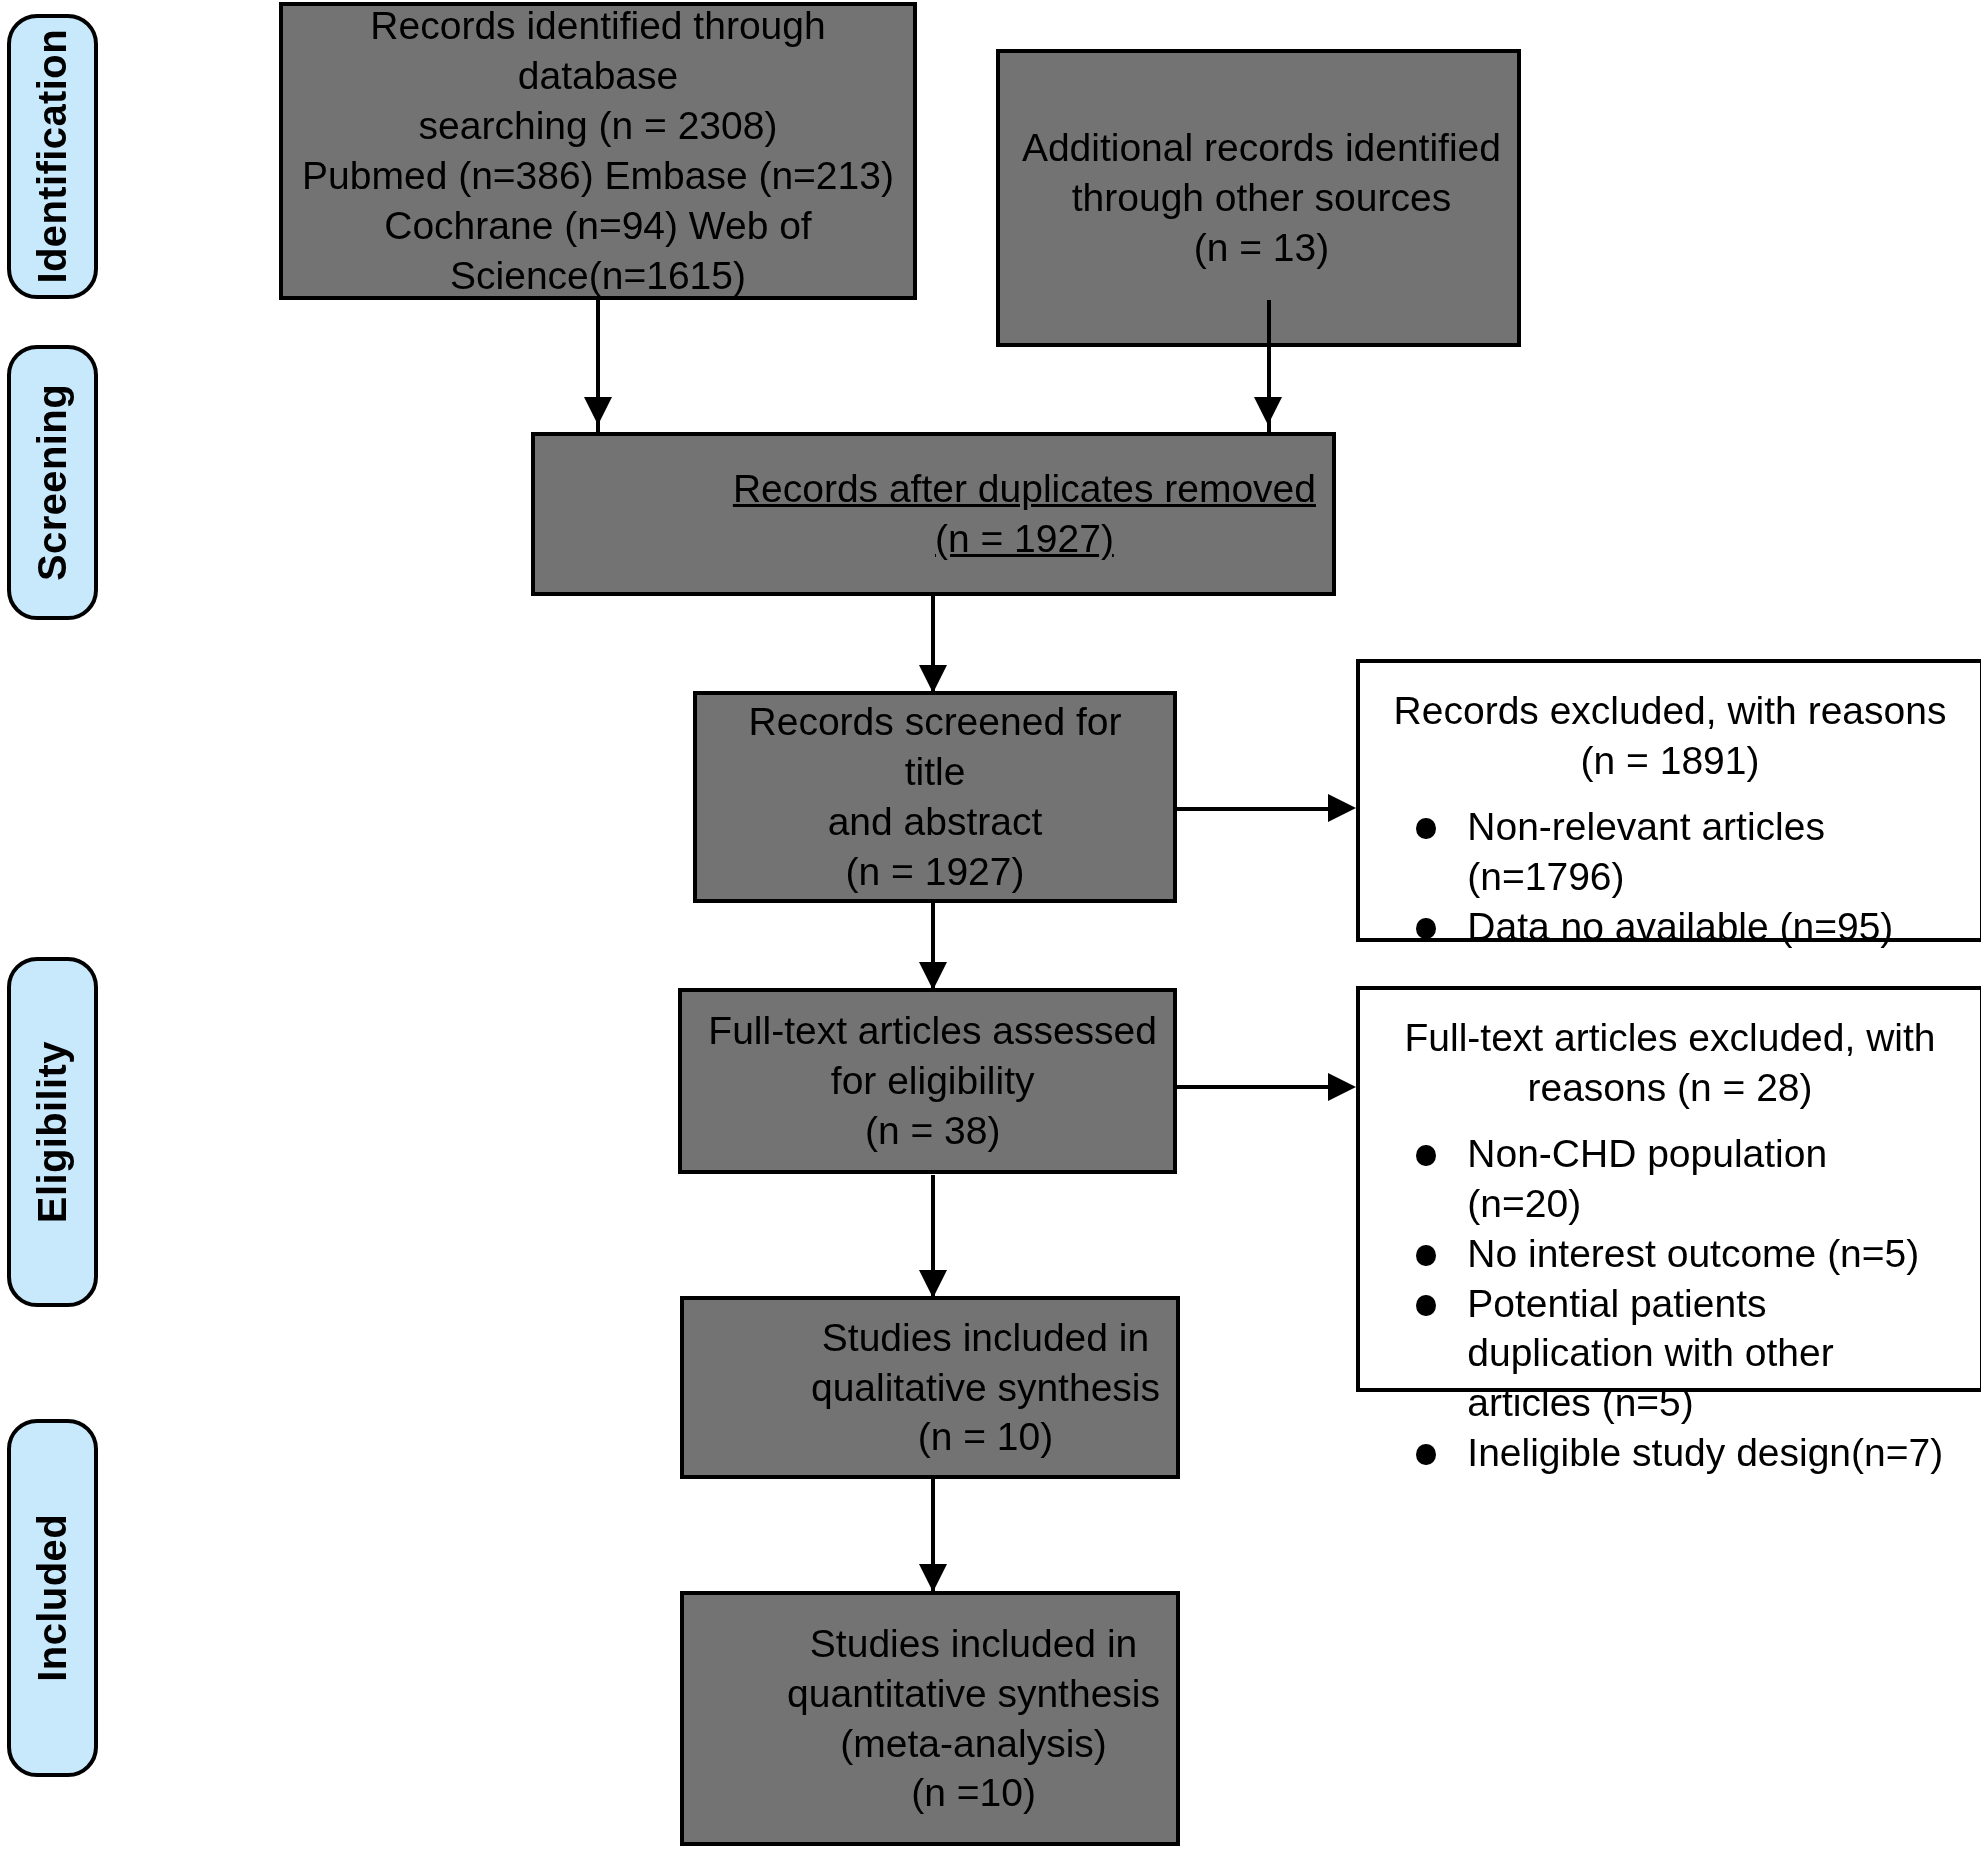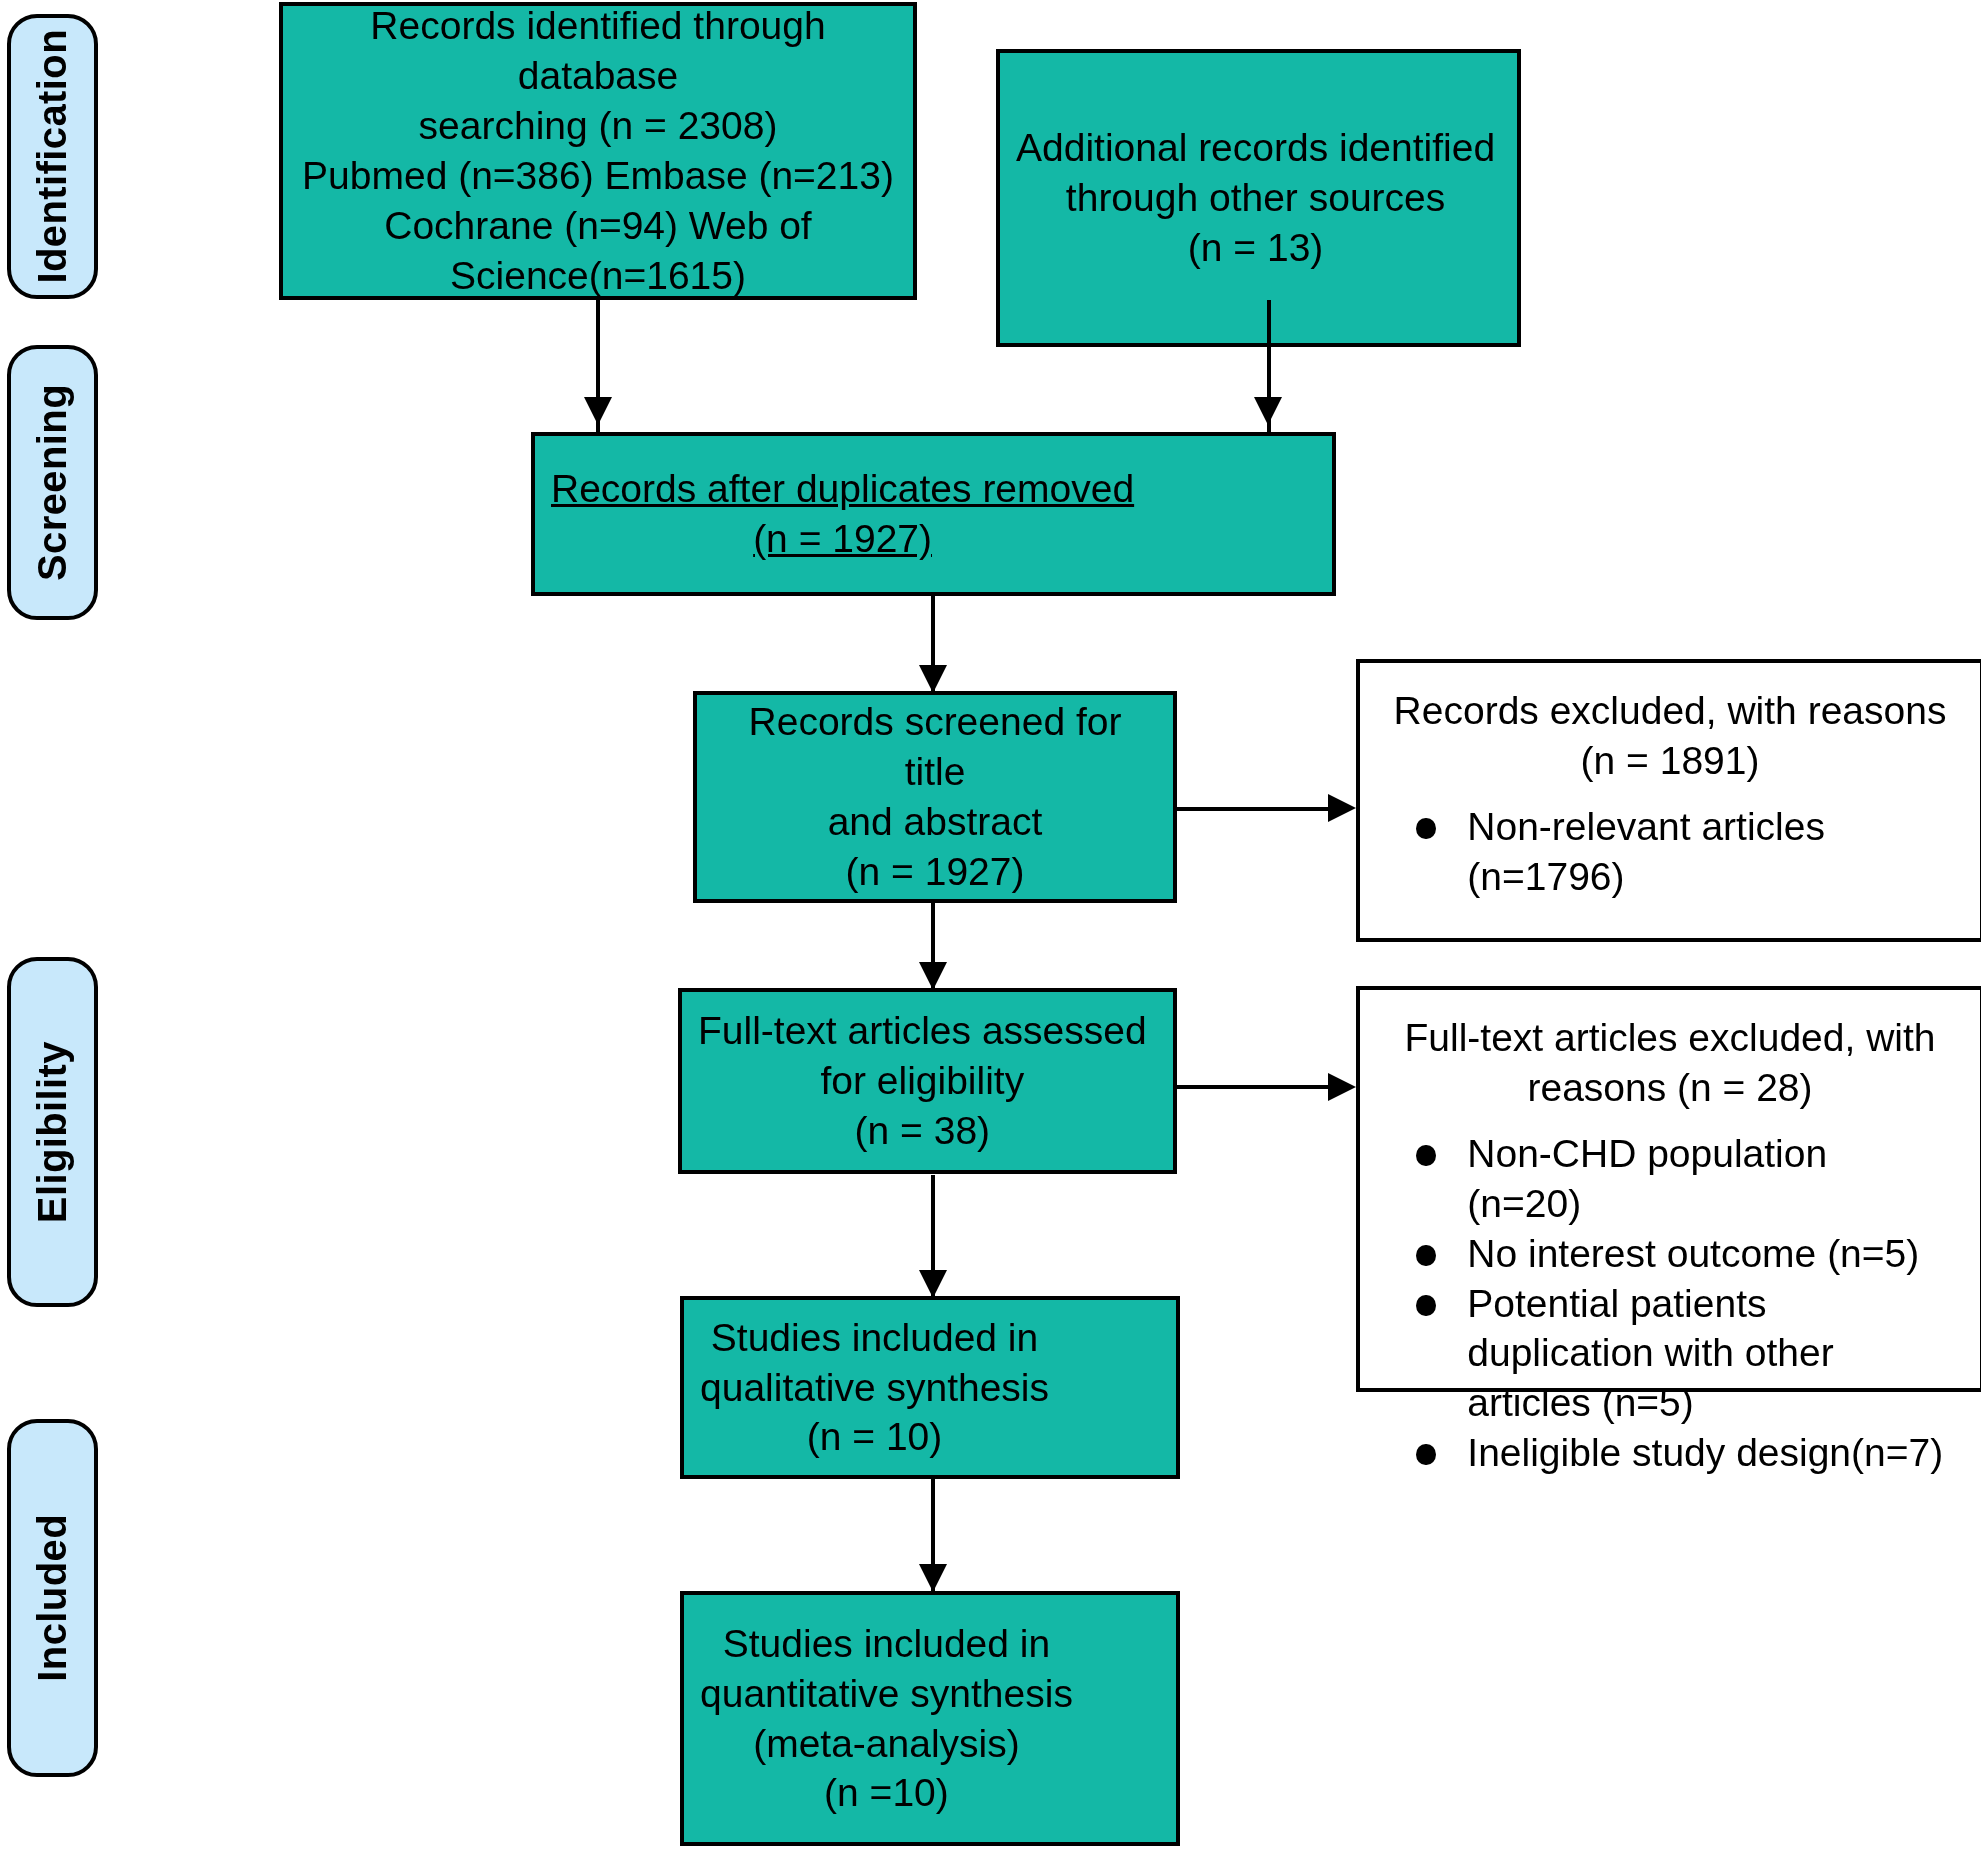--- a/index.html
+++ b/index.html
@@ -37,26 +37,26 @@
     letter-spacing: 0.4px;
     color: #000000;
     white-space: nowrap;
     font-family: "Liberation Sans", sans-serif;
   }
 
   
   .flow-box {
     position: absolute;
     box-sizing: border-box;
-    background: #14b8a6;
+    background: #737373;
     border: 4.4px solid #000000;
     display: flex;
     flex-direction: column;
     justify-content: center;
-    align-items: flex-start;
+    align-items: flex-end;
     padding: 8.8px 16px;
   }
   .flow-box .box-text {
     text-align: center;
     font-size: 39px;
     line-height: 1.28;
     color: #000000;
     font-family: "Liberation Sans", sans-serif;
     white-space: pre-line;
   }
@@ -190,20 +190,24 @@
   <div class="arrow-right" style="left:1328px; top:794px;"></div>
 
   <div class="excl-box" style="left:1356px; top:659px; width:628px; height:283px;">
     <div class="excl-heading">Records excluded, with reasons
 (n = 1891)</div>
     <ul class="excl-list">
       <li>
         <span class="bullet-dot"></span>
         <span>Non-relevant articles (n=1796)</span>
       </li>
+      <li>
+        <span class="bullet-dot"></span>
+        <span>Data no available  (n=95)</span>
+      </li>
     </ul>
   </div>
 
   <div class="v-line" style="left:931px; top:902px; height:88px;"></div>
   <div class="arrow-down" style="left:919px; top:962px;"></div>
 
   <div class="flow-box" style="left:678px; top:988px; width:499px; height:186px;">
     <div class="box-text">Full-text articles assessed
 for eligibility
 (n = 38)</div>

